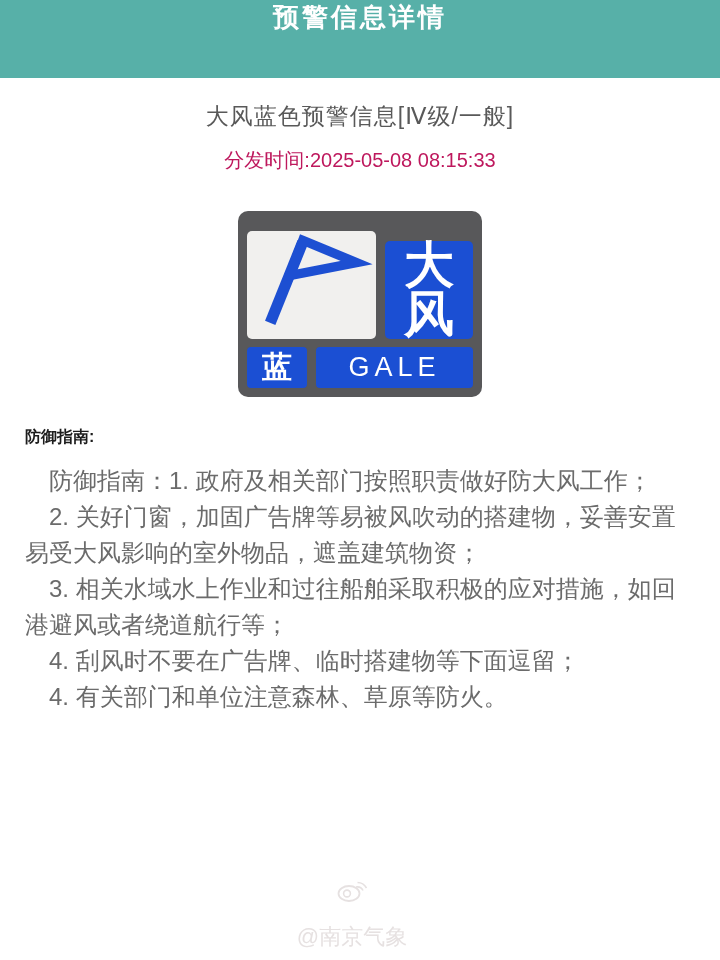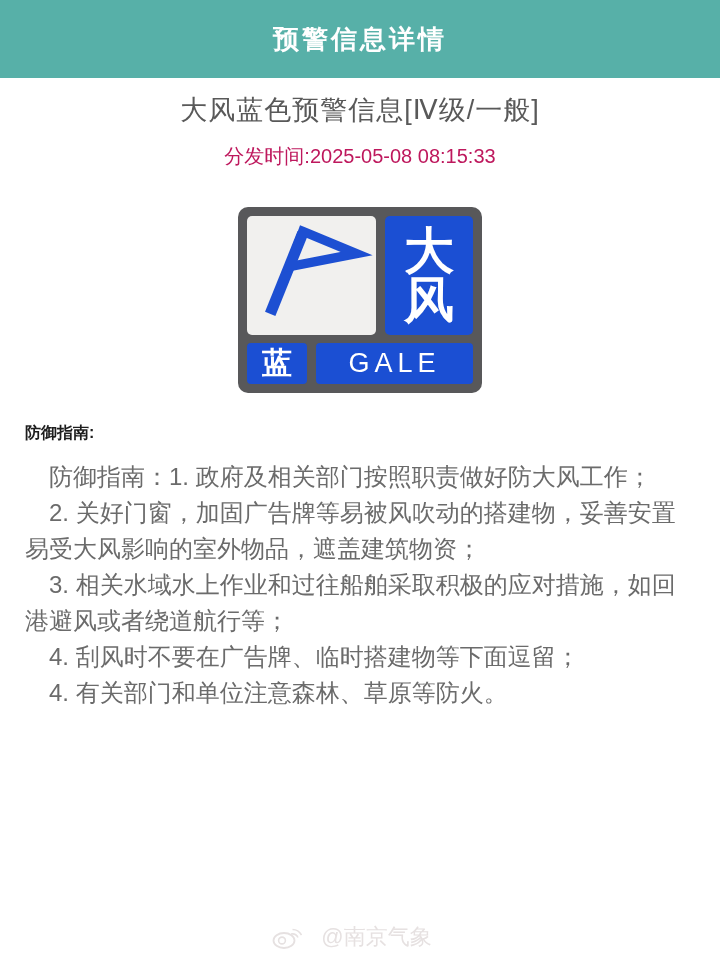--- a/index.html
+++ b/index.html
@@ -8,49 +8,49 @@
     position:relative;
     width:720px; height:960px;
     background:#ffffff;
     font-family:"Liberation Sans","DejaVu Sans",sans-serif;
     overflow:hidden;
     margin:0 auto;
   }
   .header {
     height:78px;
     background:#57b0a8;
-    display:flex; align-items:center; justify-content:center;
+    display:flex; justify-content:center;
   }
   .header-title {
     color:#ffffff; font-size:26px; font-weight:700; letter-spacing:3px;
   }
   .alert-title {
-    margin-top:14px;
+    margin-top:23px;
     text-align:center;
-    color:#595959; font-size:27px; letter-spacing:1px;
+    color:#595959; font-size:23px; letter-spacing:1px;
   }
   .alert-time {
     margin-top:15px;
     text-align:center;
     color:#be185d; font-size:20px;
   }
   .alert-body {
     margin:25px 25px 0 25px;
     color:#6b6b6b; font-size:24px; line-height:42px;
     text-indent:2em;
   }
   .sign-wrap { margin-top:37px; display:flex; justify-content:center; }
   .sign {
     width:244px; height:186px;
     background:#58585a;
     border-radius:10px;
     padding:9px;
     display:flex; flex-direction:column; gap:8px;
   }
-  .sign-top { display:flex; gap:9px; flex:1; }
+  .sign-top { display:flex; gap:9px; flex:1;align-items:flex-end; }
   .flag-box {
     width:129px; background:#f1f0ee; border-radius:5px;
     display:flex; align-items:center; justify-content:center;
   }
   .name-box {
     flex:1; background:#1b4fd3; border-radius:5px;
     color:#ffffff;
     display:flex; align-items:center; justify-content:center;
   }
   .name-box .stack {
@@ -73,21 +73,21 @@
     color:#1d1d1d; font-size:16px; font-weight:700;
     margin-bottom:15px;
   }
   .guide-item {
     color:#6b6b6b; font-size:24px; line-height:36px;
     text-indent:1em;
   }
   .watermark {
     position:absolute; left:0; right:16px; bottom:8px;
     display:flex; align-items:center; justify-content:center; gap:19px;
-    color:#e6e1e1; font-size:22px;
+    color:#e6e1e1; font-size:22px;flex-direction:column;
   }
   .watermark svg { display:block; }
 </style>
 </head>
 <body>
 
 <div class="page">
 
   <div class="header">
     <div class="header-title">预警信息详情</div>

